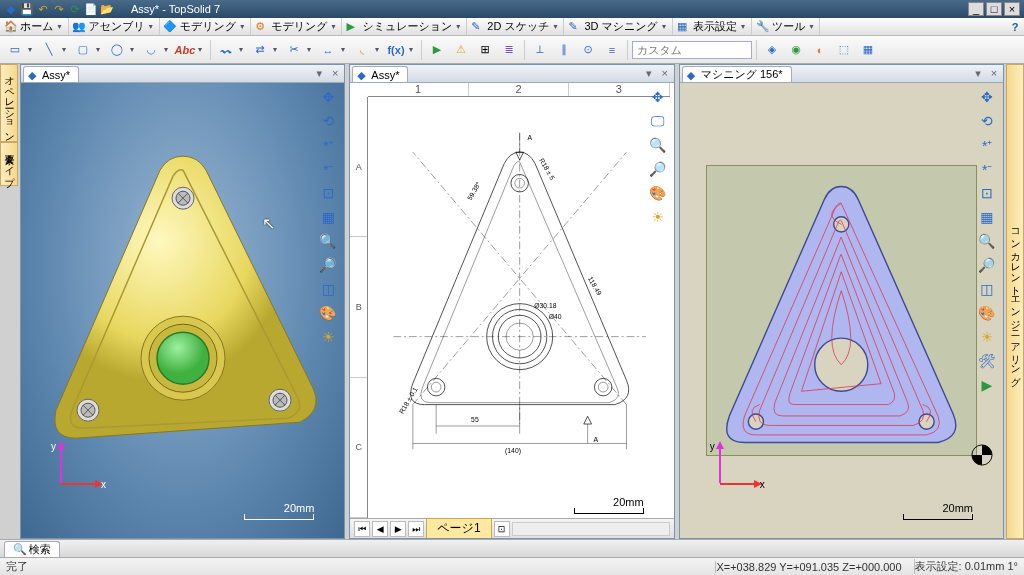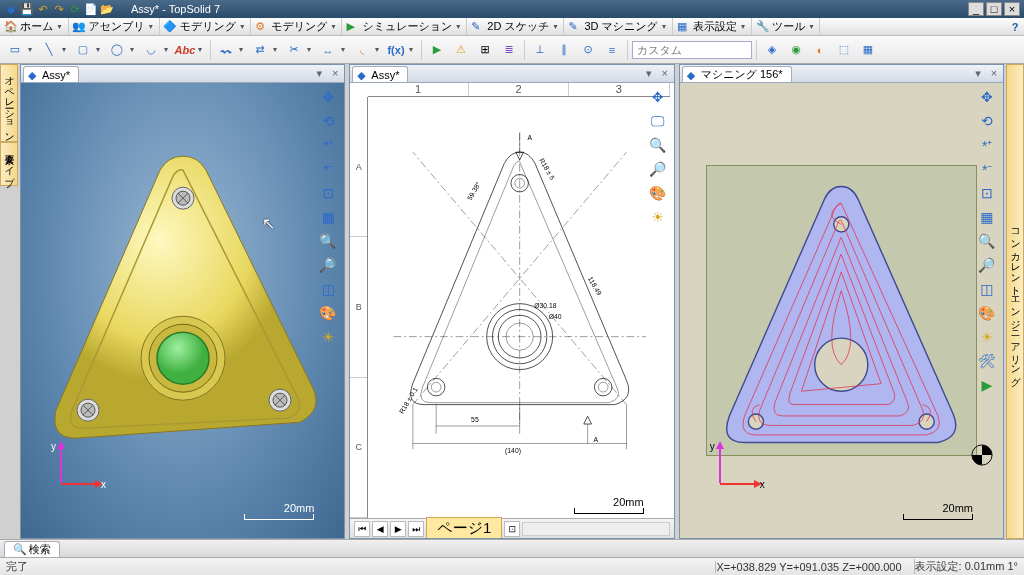--- a/index.html
+++ b/index.html
@@ -71,21 +71,21 @@
   .tri-outer { position:absolute; left:50%; top:50%; transform:translate(-50%,-54%); }
 
   
   .ruler-top { position:absolute; top:0; left:18px; right:4px; height:14px; border-bottom:1px solid #888; display:flex; font-size:9px; color:#555;}
   .ruler-top div { flex:1; text-align:center; border-right:1px solid #ccc; }
   .ruler-left { position:absolute; top:14px; left:0; width:18px; bottom:20px; border-right:1px solid #888; display:flex; flex-direction:column; }
   .ruler-left div { flex:1; display:flex; align-items:center; justify-content:center; border-bottom:1px solid #ccc; font-size:9px; color:#555; }
 
   .page-nav { position:absolute; left:0; right:0; bottom:0; height:20px; background:linear-gradient(#f4f4f4,#e0e0e0); border-top:1px solid #aaa; display:flex; align-items:center; gap:2px; padding:0 4px;}
   .page-nav .nb { width:16px; height:16px; border:1px solid #bbb; background:#fff; text-align:center; line-height:14px; font-size:9px; }
-  .page-nav .pg { background:#ffe8a0; border:1px solid #caa850; padding:1px 10px; font-size:15px; }
+  .page-nav .pg { background:#ffe8a0; border:1px solid #caa850; padding:1px 10px; font-size:12px; }
   .page-nav .scroll { flex:1; height:14px; background:#eee; border:1px solid #ccc; }
 
   
   .bottombar { height:18px; background:linear-gradient(#f0f0f0,#d8d8d8); border-top:1px solid #aaa; display:flex; align-items:center; }
   .btab { background:#fff; border:1px solid #aab; border-bottom:none; border-radius:3px 3px 0 0; padding:1px 8px; display:flex; align-items:center; gap:2px; margin-left:4px; height:16px;}
 
   
   .statusbar { height:18px; background:linear-gradient(#f4f4f4,#e4e4e4); border-top:1px solid #aaa; display:flex; align-items:center; padding:0 6px; gap:12px; font-size:10px; color:#333;}
   .statusbar .seg { border-left:1px solid #bbb; }
   .statusbar .fill { flex:1; }

